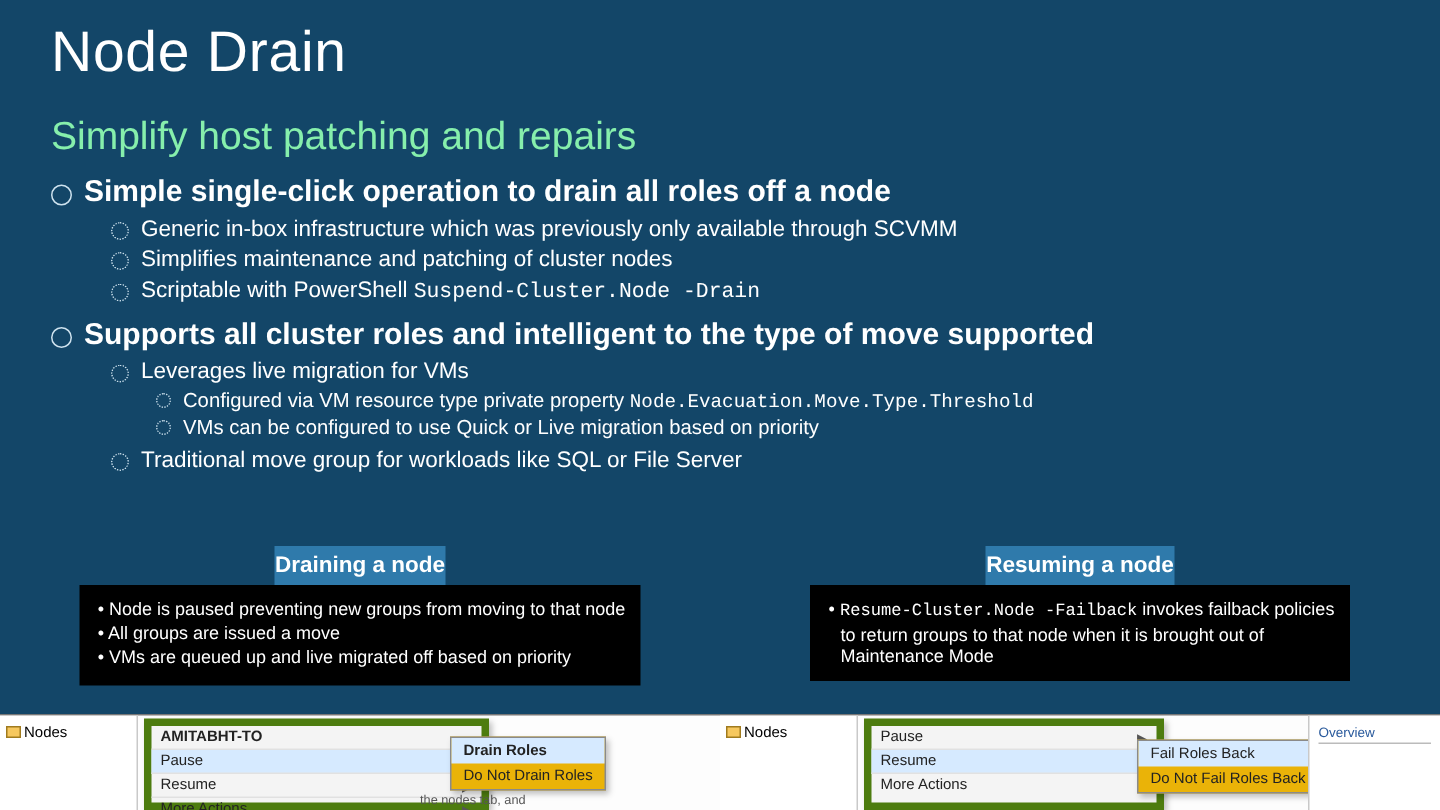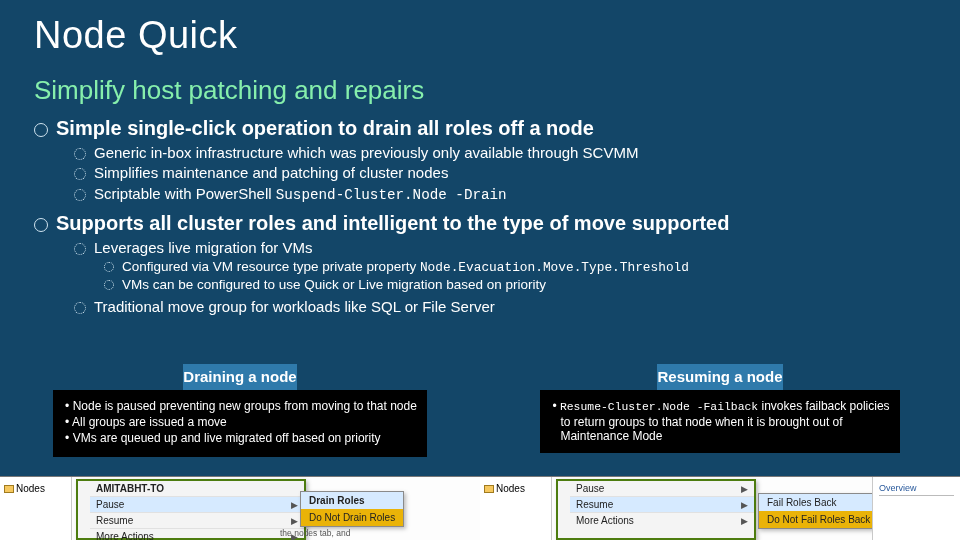--- a/index.html
+++ b/index.html
@@ -130,40 +130,39 @@
     flex: 1;
     background: #fdfdfd;
     color: #000;
     display: flex;
     font-size: 10px;
     position: relative;
     border-top: 1px solid #777;
     overflow: hidden;
   }
   .tree {
-    width: 72px;
+    width: 92px;
     background: #fff;
     border-right: 1px solid #c9c9c9;
     padding: 6px 4px;
   }
   .tree-icon {
     display: inline-block;
     width: 10px; height: 8px;
     background: #f6c85f;
     border: 1px solid #a07b1f;
     margin-right: 2px;
     vertical-align: middle;
   }
   .menu {
     width: 230px;
     background: #f4f4f4;
-    border: 2px solid #4d7c0f;
+    border: 5px solid #4d7c0f;
     box-shadow: 2px 2px 4px rgba(0,0,0,0.25);
     margin: 2px 0 0 4px;
-    padding-left: 12px;
   }
   .menu-row {
     display: flex;
     justify-content: space-between;
     align-items: center;
     padding: 2px 6px;
     border-bottom: 1px solid #e1e1e1;
     font-size: 10px;
     color: #222;
   }
@@ -196,21 +195,21 @@
     left: 280px;
     bottom: 2px;
     font-size: 8.5px;
     color: #555;
   }
 </style>
 </head>
 <body>
 
 <div class="slide">
-  <div class="title">Node Quick</div>
+  <div class="title">Node Drain</div>
   <div class="subtitle">Simplify host patching and repairs</div>
 
   <div class="content">
     <ul class="b1">
       <li>Simple single-click operation to drain all roles off a node</li>
     </ul>
     <ul class="b2">
       <li>Generic in-box infrastructure which was previously only available through SCVMM</li>
       <li>Simplifies maintenance and patching of cluster nodes</li>
       <li>

